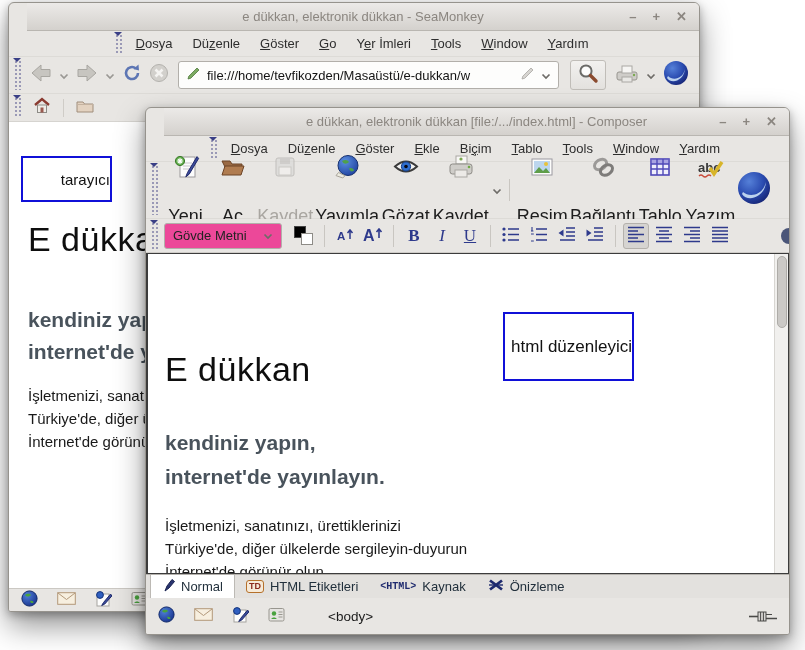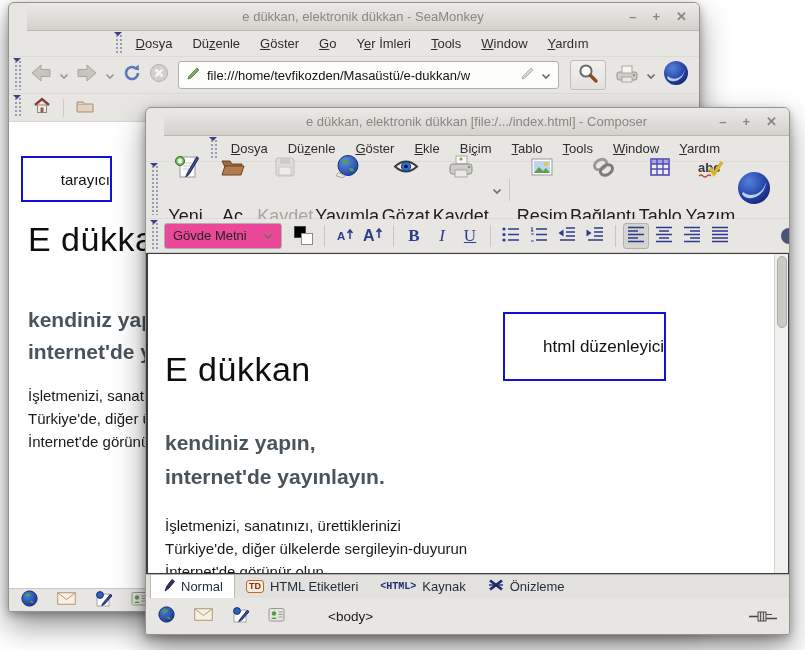--- a/index.html
+++ b/index.html
@@ -486,21 +486,21 @@
       </div>
       <div class="fmt-btn">
         <span><svg width="20" height="18">
               <path d="M2 2.5 h16 M2 6 h16 M2 9.5 h16 M2 13 h16 M2 16.5 h16" stroke="#2e3a8c" stroke-width="1.6"></path>
             </svg></span>
       </div>
       <div class="clip-circle"></div>
     </div>
 
     <div class="edit-area">
-      <div class="page-box" style="left:355px; top:58px; width:163px; height:69px; font-size:17px;">
+      <div class="page-box" style="left:355px; top:58px; width:131px; height:69px; font-size:17px;">
         <span>html düzenleyici</span>
       </div>
       <div class="page-h1" style="left:17px; top:96px;">E dükkan</div>
       <div class="page-h2" style="left:17px; top:172px; line-height:34px;">
         <div>kendiniz yapın,</div>
         <div>internet'de yayınlayın.</div>
       </div>
       <div class="page-p" style="left:17px; top:260px;">
         <div>İşletmenizi, sanatınızı, ürettiklerinizi</div>
         <div>Türkiye'de, diğer ülkelerde sergileyin-duyurun</div>

